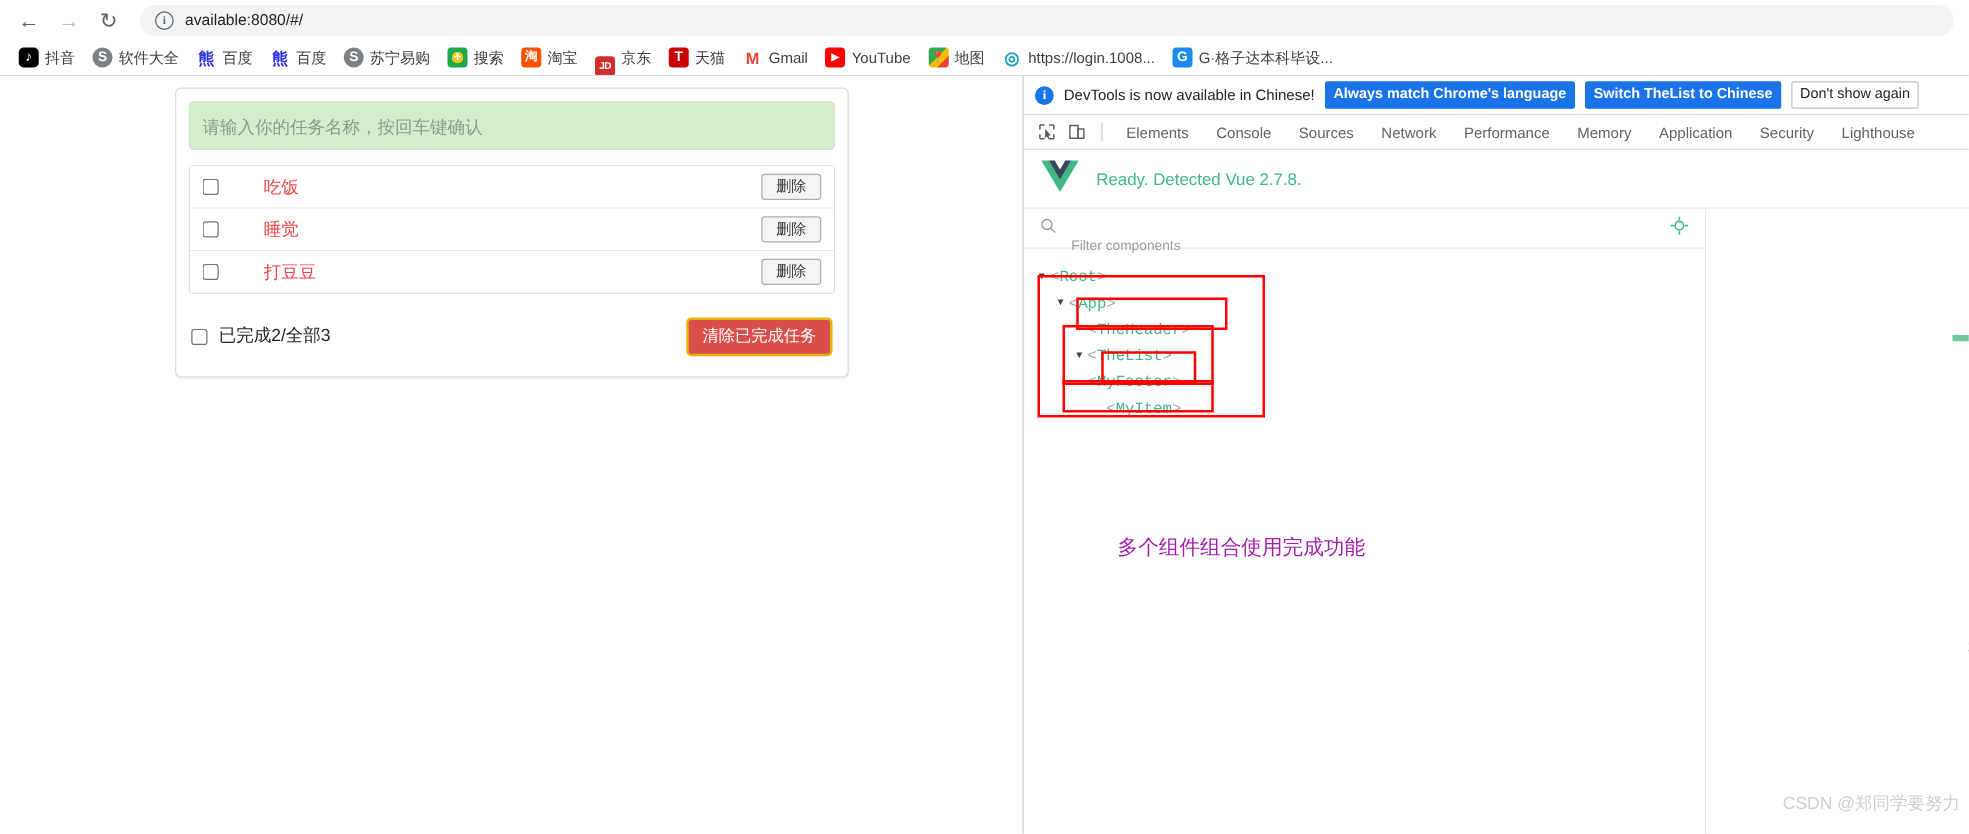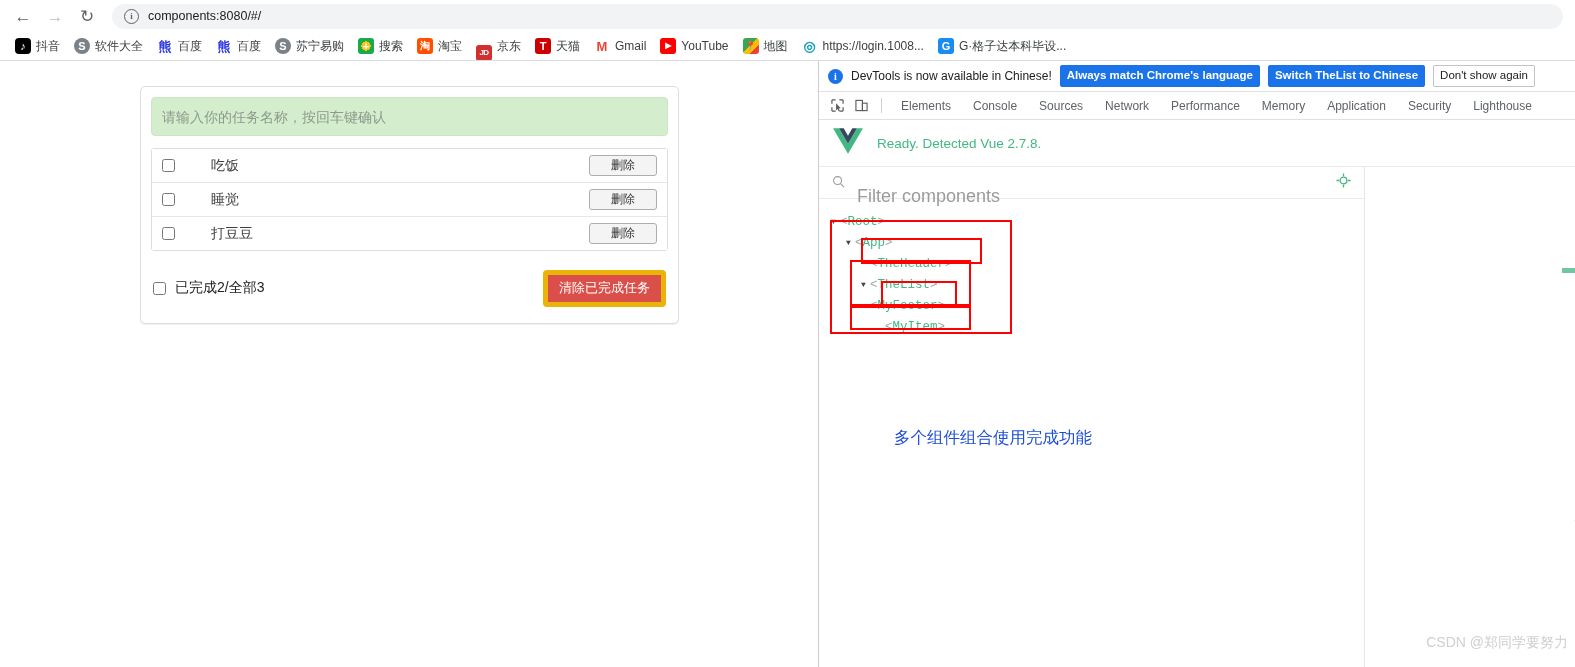--- a/index.html
+++ b/index.html
@@ -131,21 +131,20 @@
   #todo-container {
     position: absolute;
     left: 140px;
     top: 9px;
     width: 537px;
     background: #fff;
     border: 1px solid #dddddd;
     border-radius: 5px;
     box-shadow: 0 1px 1px rgba(0,0,0,0.06);
     padding: 0;
-    margin-top: 16px;
   }
   #todo-inner { padding: 10px; }
   #todo-input {
     display: block;
     width: 100%;
     box-sizing: border-box;
     height: 39px;
     background: #d4edcd;
     border: 1px solid #cfe3c7;
     border-radius: 4px;
@@ -180,51 +179,51 @@
     flex: 1;
   }
   .todo-cb {
     width: 13px;
     height: 13px;
     margin: 0;
     flex: none;
   }
   .todo-text {
     font-size: 14px;
-    color: #404040;
+    color: #ef4444;
     padding-left: 27px;
   }
   .btn-delete {
     font-size: 12px;
     color: #333;
     background: #f4f4f4;
     border: 1px solid #adadad;
     border-radius: 3px;
-    padding: 2px 21px;
+    padding: 2px 11px;
     line-height: 1.2;
     font-family: "Liberation Sans", sans-serif;
   }
 
   #todo-footer {
     margin-top: 19px;
     margin-bottom: 6px;
     display: flex;
     align-items: center;
     padding: 0 2px;
   }
   #footer-left {
     display: flex;
     align-items: center;
     gap: 9px;
     flex: 1;
   }
   #footer-text { font-size: 14px; color: #222; }
   #btn-clear {
     background: #da4f49;
-    border: 5px solid #eab308;
+    border: 2px solid #eab308;
     border-radius: 4px;
     color: #fff;
     font-size: 13px;
     padding: 6px 11px;
     font-family: "Liberation Sans", sans-serif;
     line-height: 1.15;
   }
 
   
   #devtools {
@@ -355,21 +354,21 @@
     align-items: center;
     gap: 10px;
     padding: 0 13px;
     border-bottom: 1px solid #eaeaea;
     flex: none;
   }
   #vue-filter-input {
     flex: 1;
     border: none;
     outline: none;
-    font-size: 18px;
+    font-size: 11px;
     color: #333;
     background: transparent;
     font-family: "Liberation Sans", sans-serif;
     margin-top: 28px;
   }
   #vue-filter-input::placeholder { color: #9b9b9b; }
 
   #vue-tree {
     flex: 1;
     padding-top: 12px;
@@ -399,21 +398,21 @@
   .ann-box {
     position: absolute;
     border: 2px solid #ff0000;
     pointer-events: none;
   }
   #annot-text {
     position: absolute;
     left: 75px;
     top: 228px;
     font-size: 16.5px;
-    color: #1d4ed8;
+    color: #a21caf;
     font-family: "Liberation Sans", sans-serif;
     white-space: nowrap;
   }
 
   #vue-right {
     flex: 1;
     position: relative;
     background: #fff;
   }
   #vue-right-hint {
@@ -446,21 +445,21 @@
 <body>
 
 <div id="browser-chrome">
 
   <div id="nav-bar">
     <div class="nav-btn">←</div>
     <div class="nav-btn disabled">→</div>
     <div class="nav-btn">↻</div>
     <div id="omnibox">
       <span class="info-circle">i</span>
-      <span id="url-text">components:8080/#/</span>
+      <span id="url-text">available:8080/#/</span>
     </div>
   </div>
 
   <div id="bookmarks-bar">
       <div class="bookmark">
         <span class="bm-ico ico-douyin">♪</span>
         <span class="bm-label">抖音</span>
       </div>
       <div class="bookmark">
         <span class="bm-ico ico-globe">S</span>

